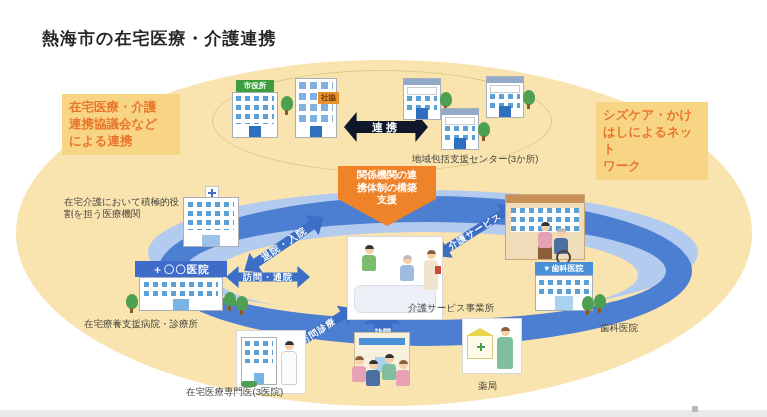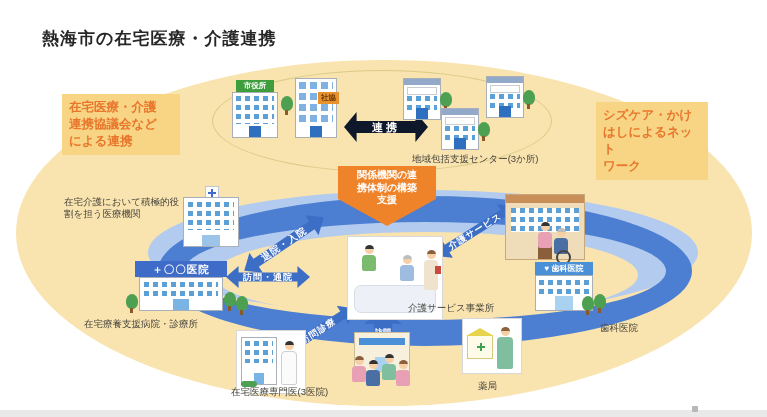--- a/index.html
+++ b/index.html
@@ -203,21 +203,21 @@
     <div class="bld" style="left:4px;top:6px;width:36px;height:48px;">
       <div class="win" style="left:3px;top:3px;right:3px;height:22px;"></div>
       <div class="door" style="width:10px;background:#79B4E4;"></div>
     </div>
     <div class="abs" style="left:4px;top:50px;width:16px;height:6px;background:#4DA052;border-radius:3px;"></div>
     <div class="person hair-black c-coat" style="left:44px;top:10px;width:16px;">
       <div class="ph"></div>
       <div class="pb" style="width:16px;height:34px;"></div>
     </div>
   </div>
-  <div class="abs cap" style="left:186px;top:386px;margin-left:45px;">在宅医療専門医(3医院)</div>
+  <div class="abs cap" style="left:186px;top:386px;">在宅医療専門医(3医院)</div>
 
   <div class="bld" style="left:354px;top:332px;width:56px;height:40px;background:#F7F0DC;border-color:#C9BD9A;">
     <div class="abs" style="left:4px;top:5px;right:4px;height:7px;background:#4A90D9;"></div>
     <div class="door" style="width:14px;height:14px;background:#A9D2F0;"></div>
   </div>
   <div class="person hair-brown c-pink" style="left:352px;top:356px;">
     <div class="ph"></div>
       <div class="pb"></div>
   </div>
   <div class="person hair-black c-navy" style="left:366px;top:360px;">

